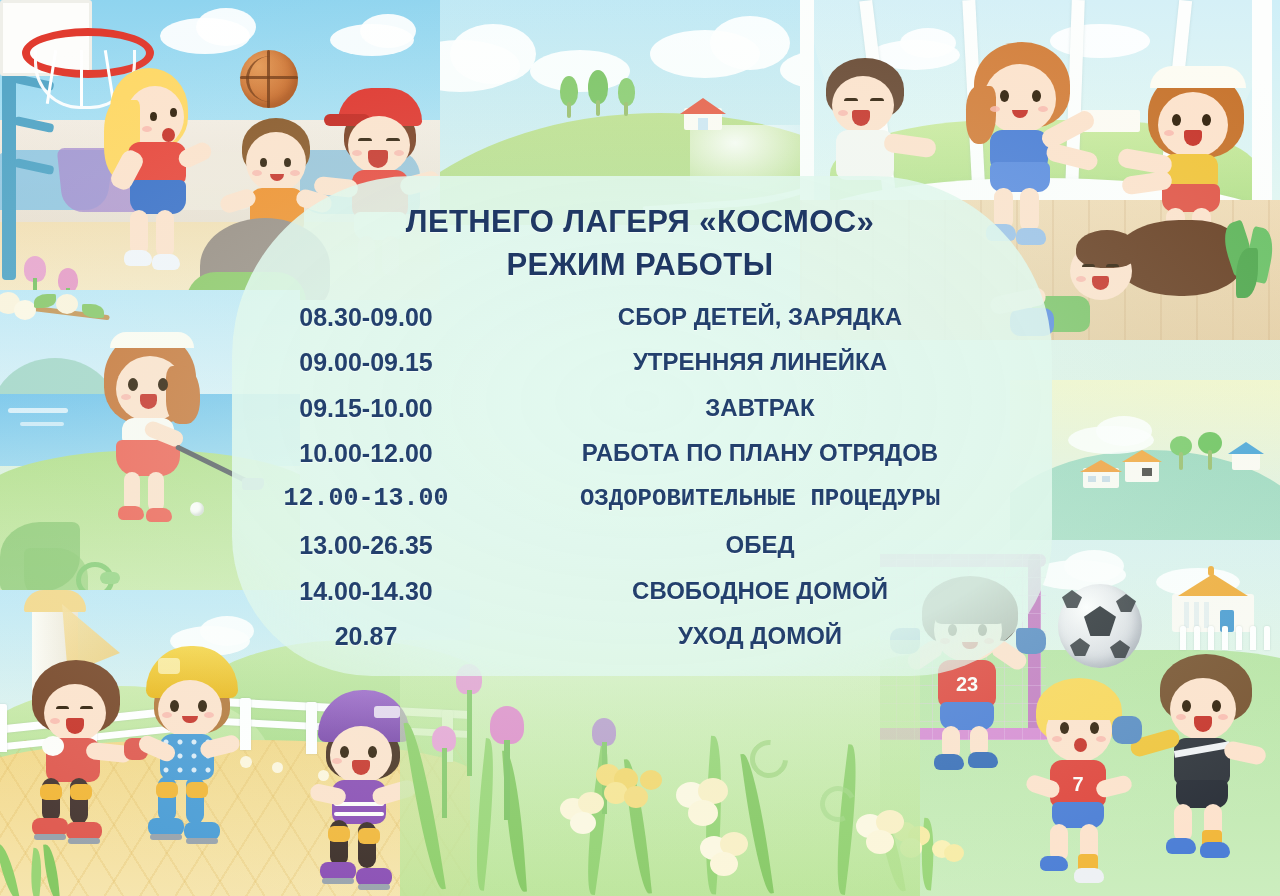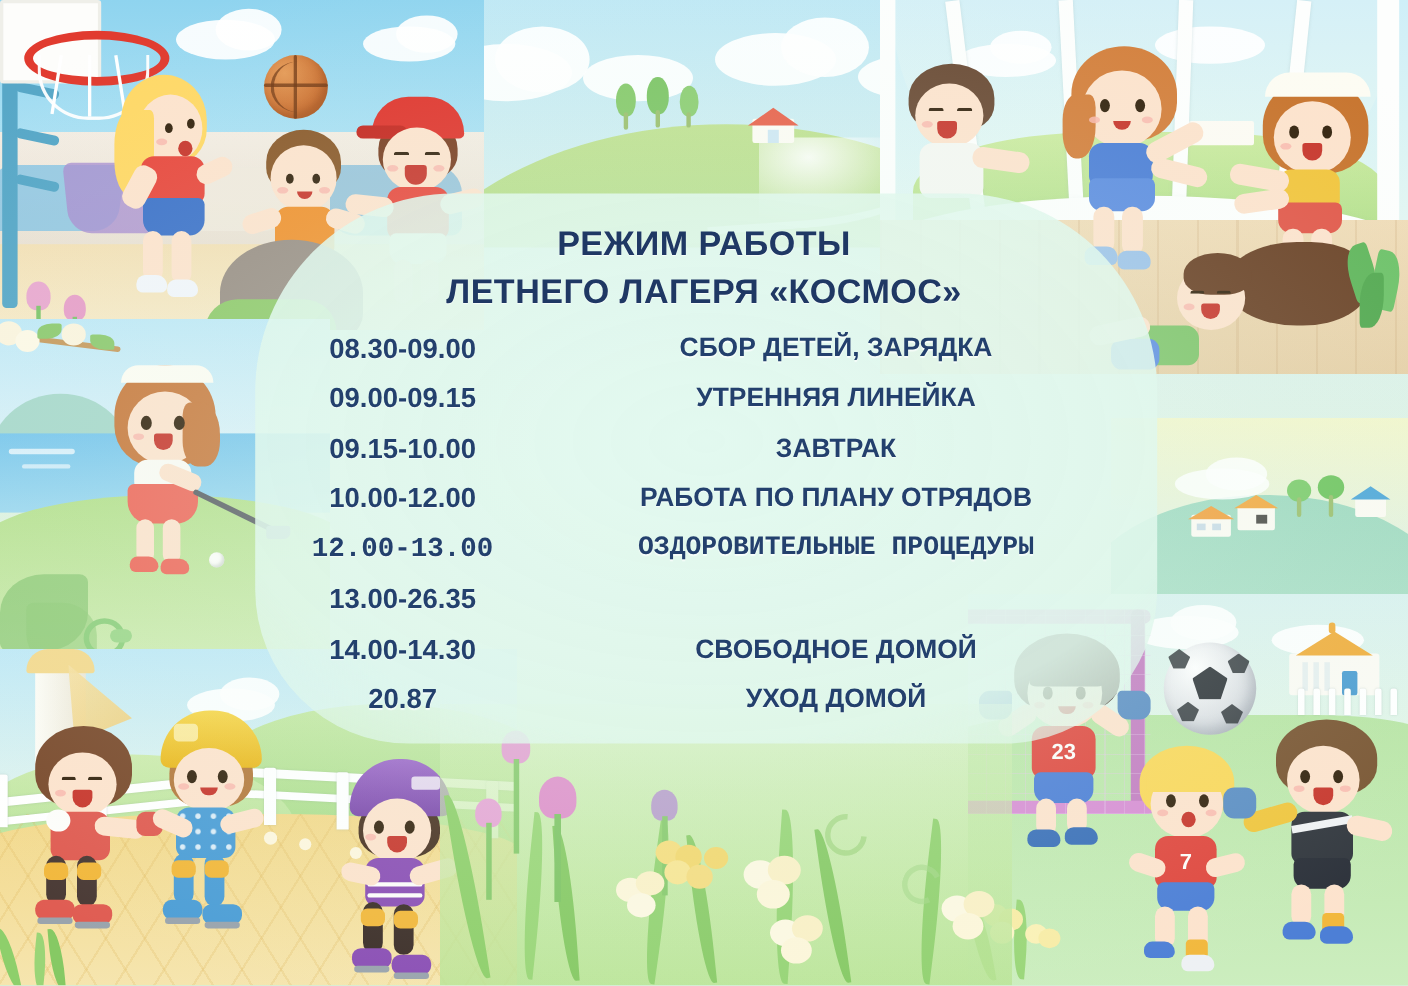--- a/index.html
+++ b/index.html
@@ -676,22 +676,22 @@
     <div style="position:absolute;left:350px;top:100px;width:28px;height:28px;border:5px solid #9fd47e;border-radius:50%;border-right-color:transparent;transform:rotate(-40deg);opacity:.7;"></div>
     <div style="position:absolute;left:420px;top:146px;width:26px;height:26px;border:5px solid #a6d98a;border-radius:50%;border-right-color:transparent;transform:rotate(20deg);opacity:.6;"></div>
   </div>
 
   <div class="layer" style="left:0;top:0;width:1280px;height:896px;background:radial-gradient(ellipse 70% 58% at 50% 50%, rgba(226,248,238,.42) 0%, rgba(226,248,238,.12) 62%, rgba(226,248,238,0) 100%);pointer-events:none;"></div>
 
   <div id="panel"></div>
 
   <div id="content">
     <div id="title">
+      <div>ЛЕТНЕГО ЛАГЕРЯ «КОСМОС»</div>
       <div>РЕЖИМ РАБОТЫ</div>
-      <div>ЛЕТНЕГО ЛАГЕРЯ «КОСМОС»</div>
     </div>
 
     <div class="sched-row" style="top:300px;">
       <div class="sched-time">08.30-09.00</div>
       <div class="sched-act">СБОР ДЕТЕЙ, ЗАРЯДКА</div>
     </div>
     <div class="sched-row" style="top:345px;">
       <div class="sched-time">09.00-09.15</div>
       <div class="sched-act">УТРЕННЯЯ ЛИНЕЙКА</div>
     </div>
@@ -702,20 +702,21 @@
     <div class="sched-row" style="top:436px;">
       <div class="sched-time">10.00-12.00</div>
       <div class="sched-act">РАБОТА ПО ПЛАНУ ОТРЯДОВ</div>
     </div>
     <div class="sched-row" style="top:482px;font-family:Liberation Mono, monospace;">
       <div class="sched-time">12.00-13.00</div>
       <div class="sched-act">ОЗДОРОВИТЕЛЬНЫЕ ПРОЦЕДУРЫ</div>
     </div>
     <div class="sched-row" style="top:528px;">
       <div class="sched-time">13.00-26.35</div>
+      <div class="sched-act">ОБЕД</div>
     </div>
     <div class="sched-row" style="top:574px;">
       <div class="sched-time">14.00-14.30</div>
       <div class="sched-act">СВОБОДНОЕ ДОМОЙ</div>
     </div>
     <div class="sched-row" style="top:619px;">
       <div class="sched-time">20.87</div>
       <div class="sched-act">УХОД ДОМОЙ</div>
     </div>
   </div>

